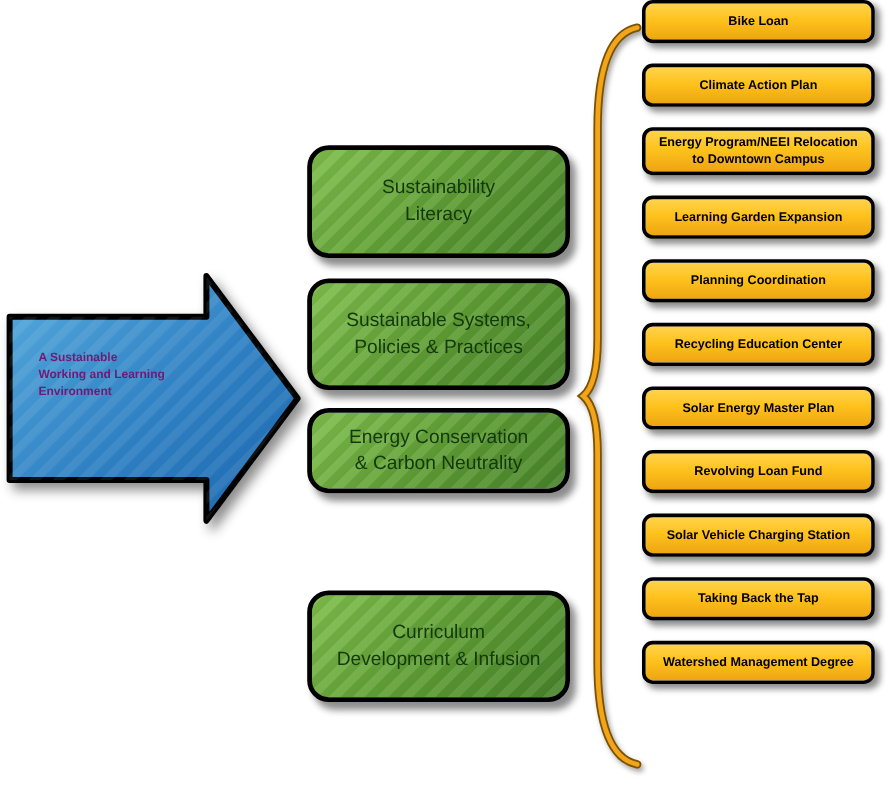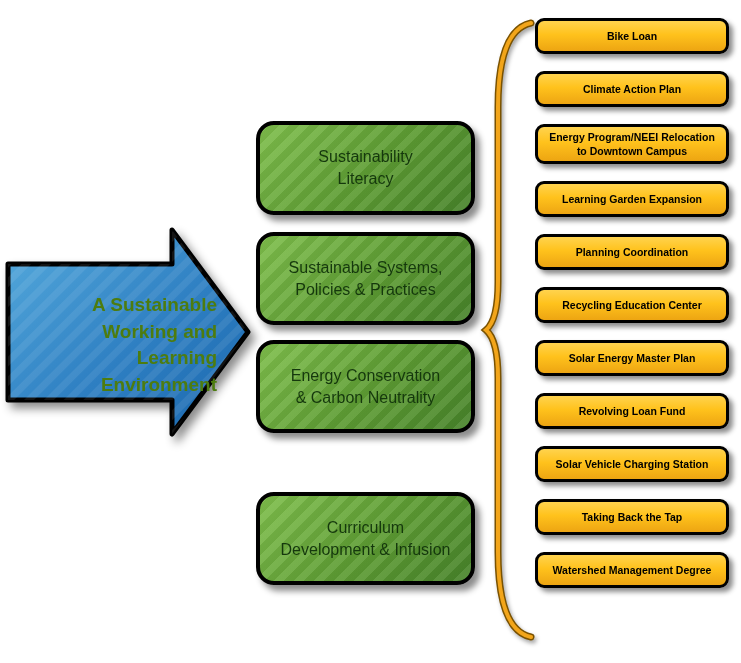--- a/index.html
+++ b/index.html
@@ -19,26 +19,25 @@
     top: 224px;
     width: 252px;
     height: 216px;
     filter: drop-shadow(5px 6px 5px rgba(0,0,0,0.45));
   }
   .arrow-label {
     position: absolute;
     left: 32px;
     top: 292px;
     width: 185px;
-    font-size: 19px;
+    font-size: 10px;
     font-weight: bold;
     line-height: 1.4;
-    color: #4d7c0f;
+    color: #701a75;
     white-space: pre-line;
-    text-align: right;
   }
 
   
   .category {
     position: absolute;
     left: 256px;
     width: 219px;
     box-sizing: border-box;
     border: 4px solid #000;
     border-radius: 18px;
@@ -54,38 +53,38 @@
     font-size: 16px;
     font-weight: normal;
     color: #15380d;
     text-align: center;
     white-space: pre-line;
     line-height: 1.35;
     padding: 0 8px;
   }
   .cat-0 { top: 121px; height: 94px; }
   .cat-1 { top: 232px; height: 93px; }
-  .cat-2 { top: 340px; height: 93px; }
+  .cat-2 { top: 340px; height: 71px; }
   .cat-3 { top: 448px; height: 93px; margin-top: 44px; }
 
   
   .brace-svg {
     position: absolute;
     left: 478px;
     top: 12px;
     width: 60px;
     height: 640px;
     filter: drop-shadow(2px 3px 2px rgba(0,0,0,0.35));
   }
 
   
   .initiatives {
     position: absolute;
     left: 535px;
-    top: 18px;
+    top: 0;
     width: 194px;
     display: flex;
     flex-direction: column;
     gap: 17px;
   }
   .initiative {
     box-sizing: border-box;
     min-height: 36px;
     border: 3px solid #000;
     border-radius: 9px;

